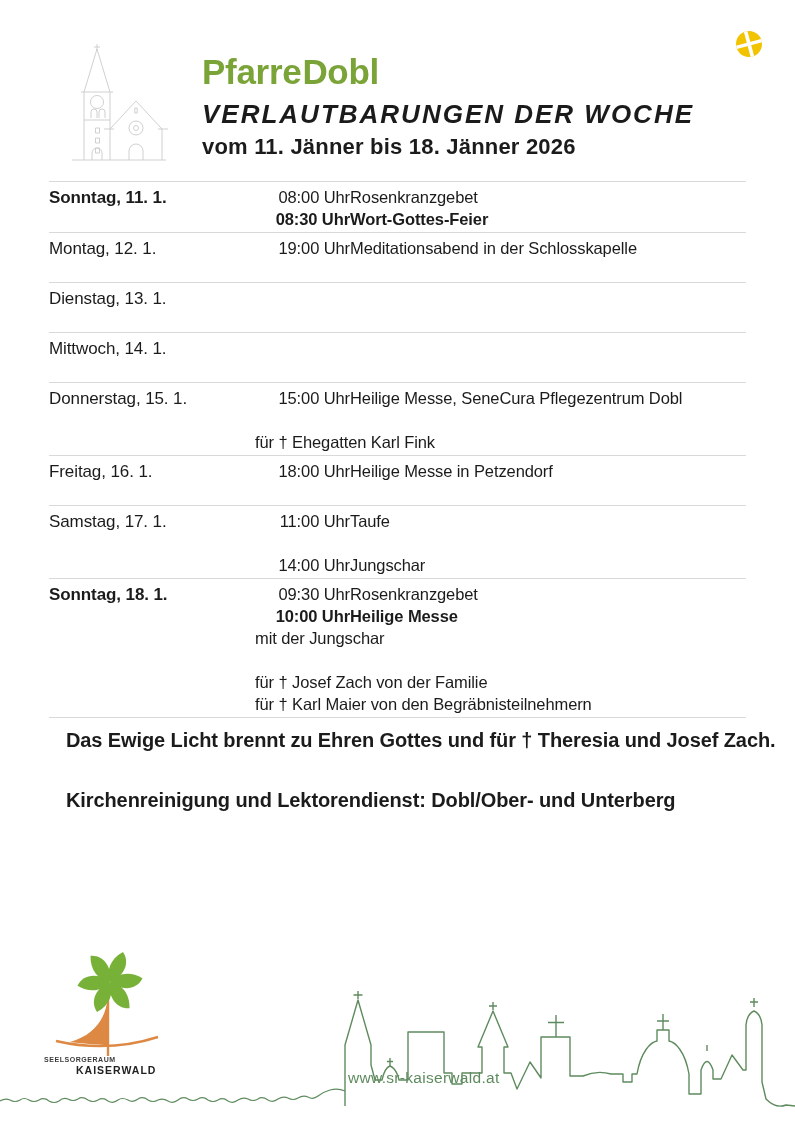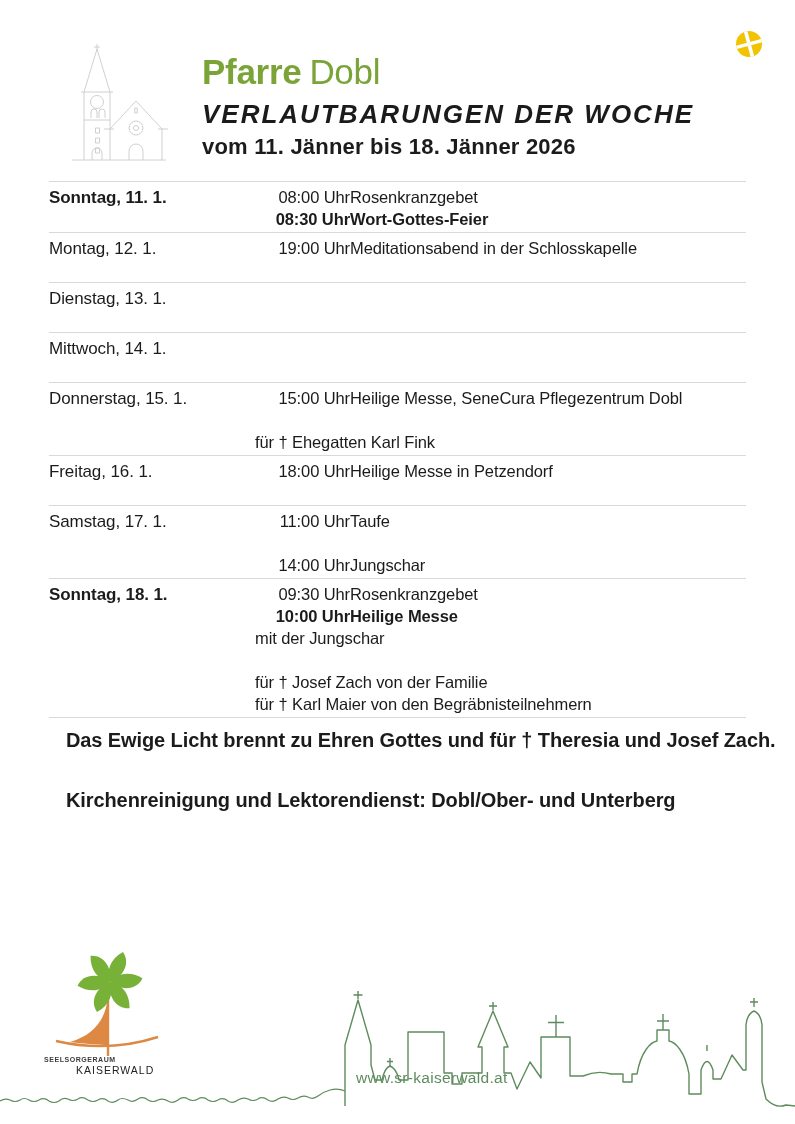--- a/index.html
+++ b/index.html
@@ -7,21 +7,21 @@
     position:relative;width:795px;height:1124px;background:#fff;overflow:hidden;
     font-family:"Liberation Sans",sans-serif;color:#1b1b1b;
     -webkit-font-smoothing:antialiased;
   }
   
   .church-art{position:absolute;left:64px;top:42px;}
   .host-icon{position:absolute;left:735px;top:30px;}
   .titleblock{position:absolute;left:202px;top:54px;width:560px;}
   .brand{font-size:35px;line-height:1.05;letter-spacing:-0.3px;}
   .brand-prefix{color:var(--accent-green,#7aa338);font-weight:700;}
-  .brand-name{color:var(--accent-green,#7aa338);font-weight:400;margin-left:8px;}
+  .brand-name{color:var(--accent-green,#7aa338);font-weight:700;margin-left:1px;}
   .doc-title{margin-top:9px;font-size:26px;font-weight:700;letter-spacing:2px;line-height:1.1;white-space:nowrap;font-style:italic;}
   .doc-subtitle{margin-top:6px;font-size:22px;font-weight:700;letter-spacing:0.2px;white-space:nowrap;}
   
   .schedule{position:absolute;left:49px;top:181px;width:697px;border-bottom:1px solid var(--line,#d9d9d9);}
   .row{display:flex;border-top:1px solid var(--line,#d9d9d9);min-height:50px;box-sizing:border-box;padding:4px 0 2px;}
   .day{flex:0 0 206px;width:206px;font-size:17px;line-height:22px;padding-top:1px;letter-spacing:-0.1px;}
   .day.bold{font-weight:700;}
   .lines{flex:1;}
   .line{display:flex;height:22px;line-height:22px;font-size:16.5px;letter-spacing:-0.1px;}
   .line .time{flex:0 0 95px;width:95px;text-align:right;}
@@ -30,24 +30,24 @@
   .line.blank{height:22px;}
   .bold{font-weight:700;}
   
   .note{position:absolute;left:66px;font-size:20px;letter-spacing:-0.1px;white-space:nowrap;font-weight:bold;}
   .note-1{top:729px;}
   .note-2{top:789px;}
   
   .logo-art{position:absolute;left:52px;top:938px;}
   .logo-text{position:absolute;left:44px;top:1056px;line-height:1.15;}
   .org1{font-size:7px;font-weight:700;letter-spacing:0.55px;color:#3b3b3b;}
-  .org2{font-size:10.5px;font-weight:400;letter-spacing:1px;color:#222;padding-left:32px;}
+  .org2{font-size:10.5px;font-weight:700;letter-spacing:1px;color:#222;padding-left:32px;}
   .wave-art{position:absolute;left:0;top:1086px;}
   .skyline-art{position:absolute;left:330px;top:985px;}
-  .website{position:absolute;left:356px;top:1069px;font-size:15.5px;letter-spacing:0.3px;
+  .website{position:absolute;left:348px;top:1069px;font-size:15.5px;letter-spacing:0.3px;
     color:var(--skyline-green,#5e8b5e);z-index:2;text-decoration:none;}
 </style>
 </head>
 <body>
 
 <div class="page">
 
   <svg class="church-art" width="106" height="122" viewBox="0 0 106 122" fill="none" stroke="#cbcbcb" stroke-width="0.9" stroke-linejoin="round">
     <path d="M33,2 V8 M30,5 H36"></path>
     <path d="M20,50 L33,7 L46,50"></path>

